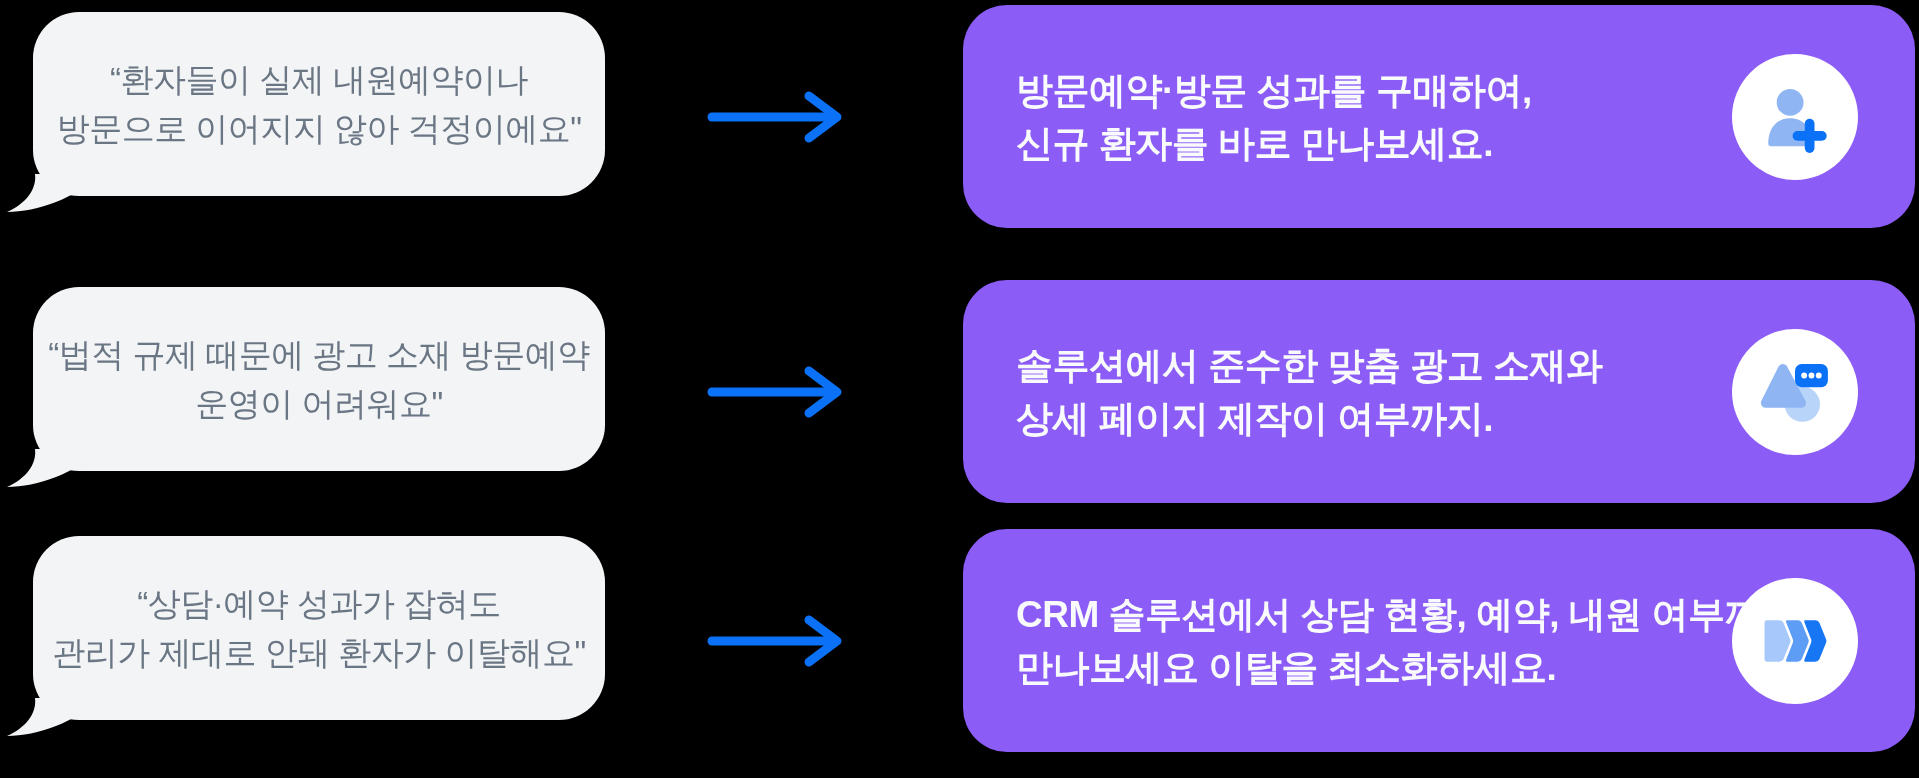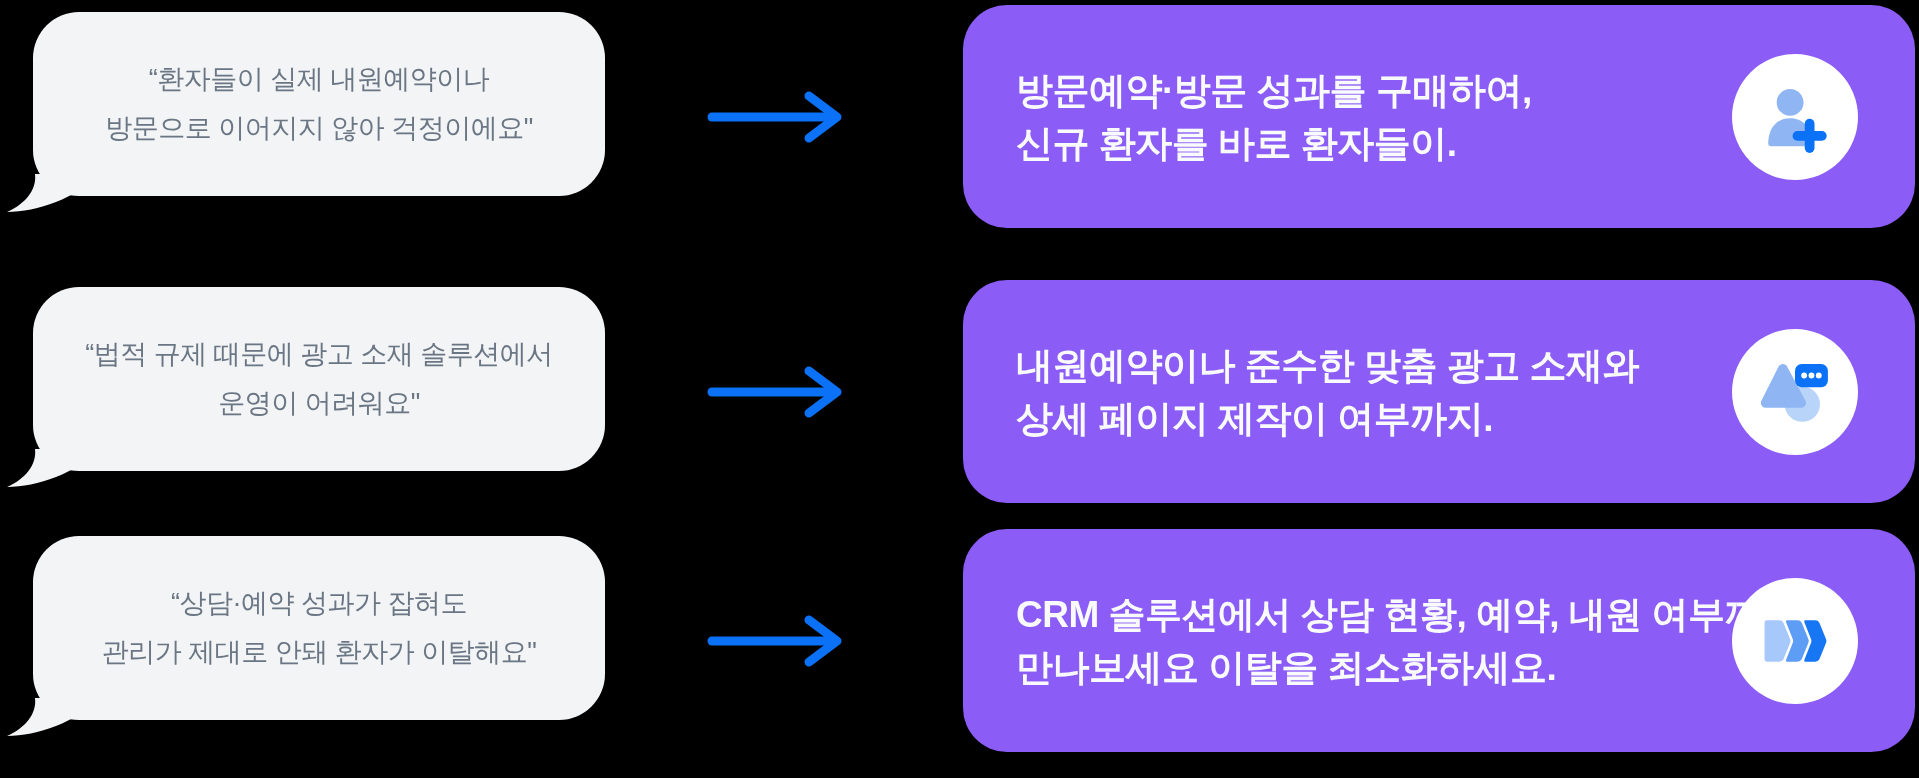--- a/index.html
+++ b/index.html
@@ -40,21 +40,21 @@
   .bubble-tail {
     position: absolute;
     left: -26px;
     bottom: -16px;
     width: 118px;
     height: 38px;
     pointer-events: none;
   }
   .bubble-text {
     text-align: center;
-    font-size: 27px;
+    font-size: 33px;
     line-height: 49px;
     font-weight: 500;
     color: #6B7684;
     letter-spacing: -0.5px;
     white-space: nowrap;
   }
 
   
   .arrow {
     position: absolute;
@@ -116,50 +116,50 @@
         <span>방문으로 이어지지 않아 걱정이에요"</span>
       </div>
     </div>
     <svg class="arrow" viewBox="0 0 145 60" xmlns="http://www.w3.org/2000/svg">
       <line x1="6" y1="30" x2="126" y2="30" stroke="#0B72F7" stroke-width="9" stroke-linecap="round"></line>
       <polyline points="103,9 131,30 103,51" fill="none" stroke="#0B72F7" stroke-width="9" stroke-linecap="round" stroke-linejoin="round"></polyline>
     </svg>
     <div class="card">
       <div class="card-text">
         <span>방문예약·방문 성과를 구매하여,</span><br>
-        <span>신규 환자를 바로 환자들이.</span>
+        <span>신규 환자를 바로 만나보세요.</span>
       </div>
       <div class="icon-badge">
         <svg viewBox="0 0 64 64" xmlns="http://www.w3.org/2000/svg">
           <circle cx="28" cy="20" r="11" fill="#8FB6F3"></circle>
           <path d="M10 54 C10 41 17 33 28 33 C39 33 46 41 46 54 Q46 56 44 56 L12 56 Q10 56 10 54 Z" fill="#8FB6F3"></path>
           <rect x="30" y="43.5" width="28" height="8" rx="4" fill="#0B72F7"></rect>
           <rect x="40" y="33.5" width="8" height="28" rx="4" fill="#0B72F7"></rect>
         </svg>
       </div>
     </div>
   </div>
 
   <div class="row row-2">
     <div class="bubble">
       <svg class="bubble-tail" viewBox="0 0 118 38" xmlns="http://www.w3.org/2000/svg">
         <path d="M28 0 C30 16 18 30 0 38 C30 38 70 24 92 0 Z" fill="#F2F4F6"></path>
       </svg>
       <div class="bubble-text">
-        <span>“법적 규제 때문에 광고 소재 솔루션에서</span><br>
+        <span>“법적 규제 때문에 광고 소재 방문예약</span><br>
         <span>운영이 어려워요"</span>
       </div>
     </div>
     <svg class="arrow" viewBox="0 0 145 60" xmlns="http://www.w3.org/2000/svg">
       <line x1="6" y1="30" x2="126" y2="30" stroke="#0B72F7" stroke-width="9" stroke-linecap="round"></line>
       <polyline points="103,9 131,30 103,51" fill="none" stroke="#0B72F7" stroke-width="9" stroke-linecap="round" stroke-linejoin="round"></polyline>
     </svg>
     <div class="card">
       <div class="card-text">
-        <span>내원예약이나 준수한 맞춤 광고 소재와</span><br>
+        <span>솔루션에서 준수한 맞춤 광고 소재와</span><br>
         <span>상세 페이지 제작이 여부까지.</span>
       </div>
       <div class="icon-badge">
         <svg viewBox="0 0 64 64" xmlns="http://www.w3.org/2000/svg">
           <circle cx="38" cy="42" r="14.5" fill="#B9D4F9"></circle>
           <path d="M22 13 L37 41 L8 41 Z" fill="#8FB6F3" stroke="#8FB6F3" stroke-width="8" stroke-linejoin="round"></path>
           <rect x="32" y="9" width="27" height="19" rx="5.5" fill="#0B72F7"></rect>
           <circle cx="39.5" cy="18.5" r="2.4" fill="#FFFFFF"></circle>
           <circle cx="45.5" cy="18.5" r="2.4" fill="#FFFFFF"></circle>
           <circle cx="51.5" cy="18.5" r="2.4" fill="#FFFFFF"></circle>

